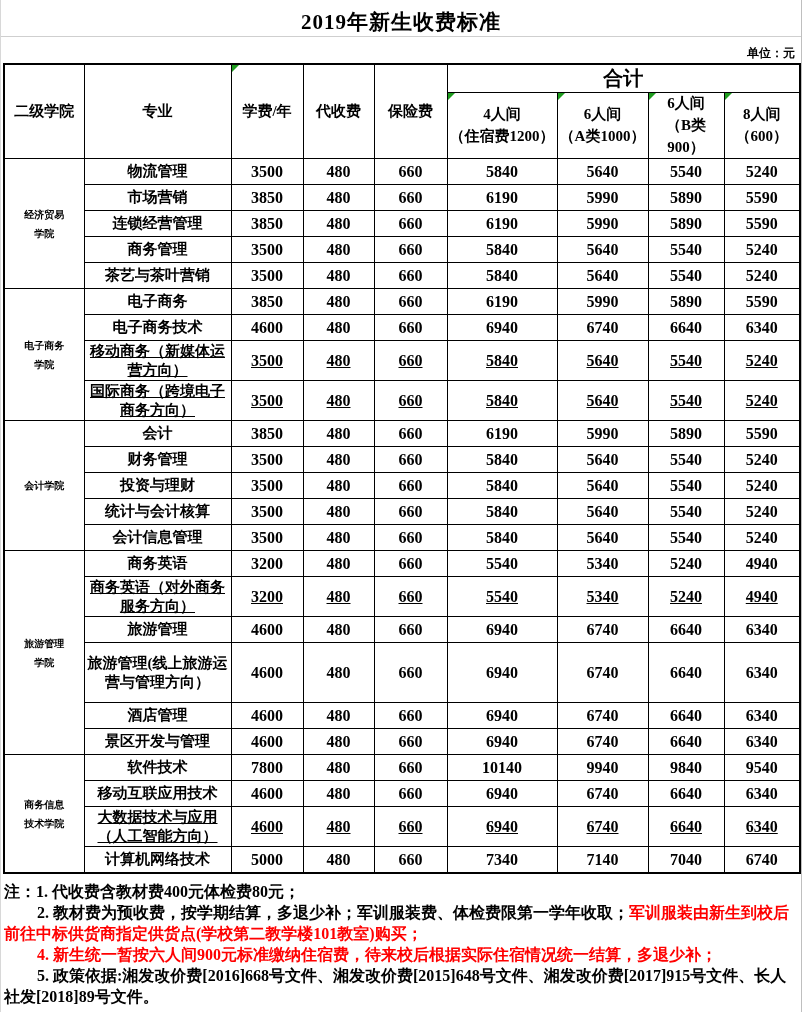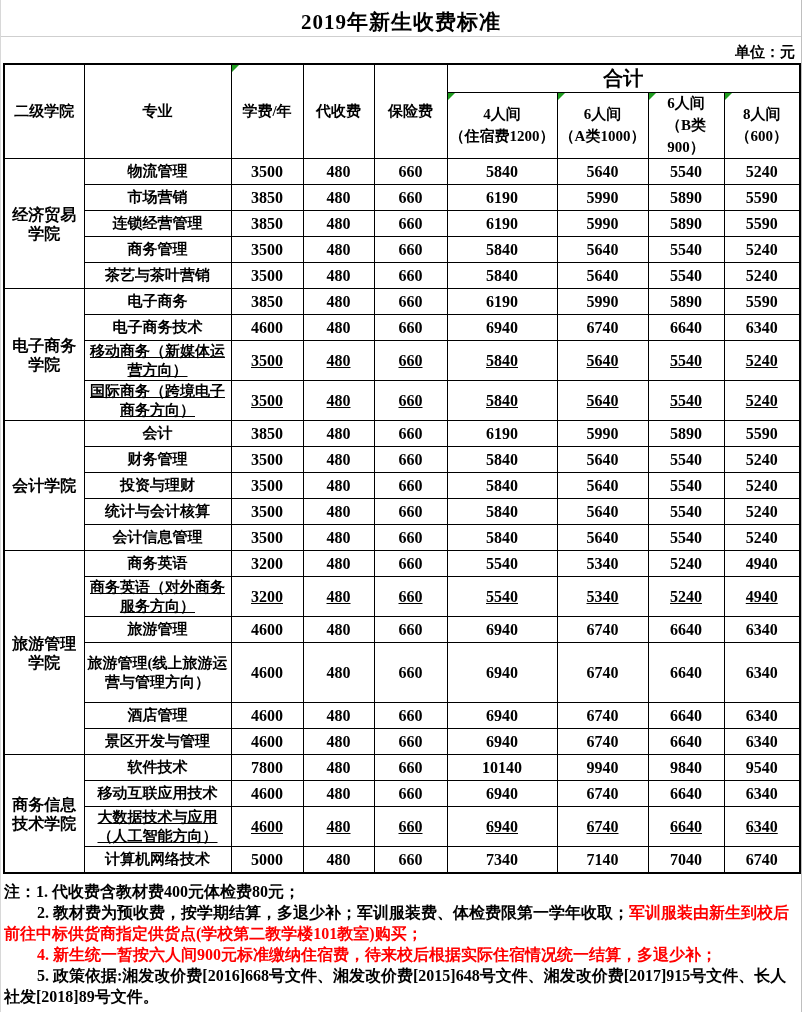--- a/index.html
+++ b/index.html
@@ -13,21 +13,21 @@
   .title-bar{
     height:36px;display:flex;align-items:flex-end;justify-content:center;
     border-bottom:1px solid #cfcfcf;
   }
   .title-bar h1{
     margin:0;font-size:21px;font-weight:bold;letter-spacing:1px;
   }
   .unit-row{
     height:25px;display:flex;align-items:flex-end;justify-content:flex-end;
     padding-right:6px;box-sizing:border-box;
-    font-size:15px;font-weight:bold;
+    font-size:12px;font-weight:bold;
   }
   table.fee{
     border-collapse:collapse;table-layout:fixed;
     width:797px;margin:1px 2px 0 2px;
     border:2px solid #000;
   }
   table.fee th,table.fee td{
     border:1px solid #000;
     text-align:center;vertical-align:middle;
     padding:0 1px;box-sizing:border-box;
@@ -40,21 +40,21 @@
   th.room{position:relative;font-size:15px;line-height:1.45;}
   th.tuition-hd{position:relative;margin-left:28px;}
   .corner-tri{
     position:absolute;top:0;left:0;width:0;height:0;
     border-top:7px solid #1E9C1E;border-right:7px solid transparent;
   }
   tbody tr.h1{height:26px;}
   tbody tr.h2{height:40px;text-decoration:underline;}
   tbody tr.h3{height:60px;}
   td.college{
-    white-space:pre-line;font-size:16px;line-height:19px;
+    white-space:pre-line;font-size:10px;line-height:19px;
   }
   td.major{font-size:15px;line-height:19px;}
   td.num{font-size:16px;}
   .notes{
     padding:7px 4px 0 3px;
     font-size:16px;font-weight:bold;line-height:21px;
   }
   .notes p{margin:0;}
   .notes p.indent{text-indent:33px;}
   .red{color:#FF0000;}

